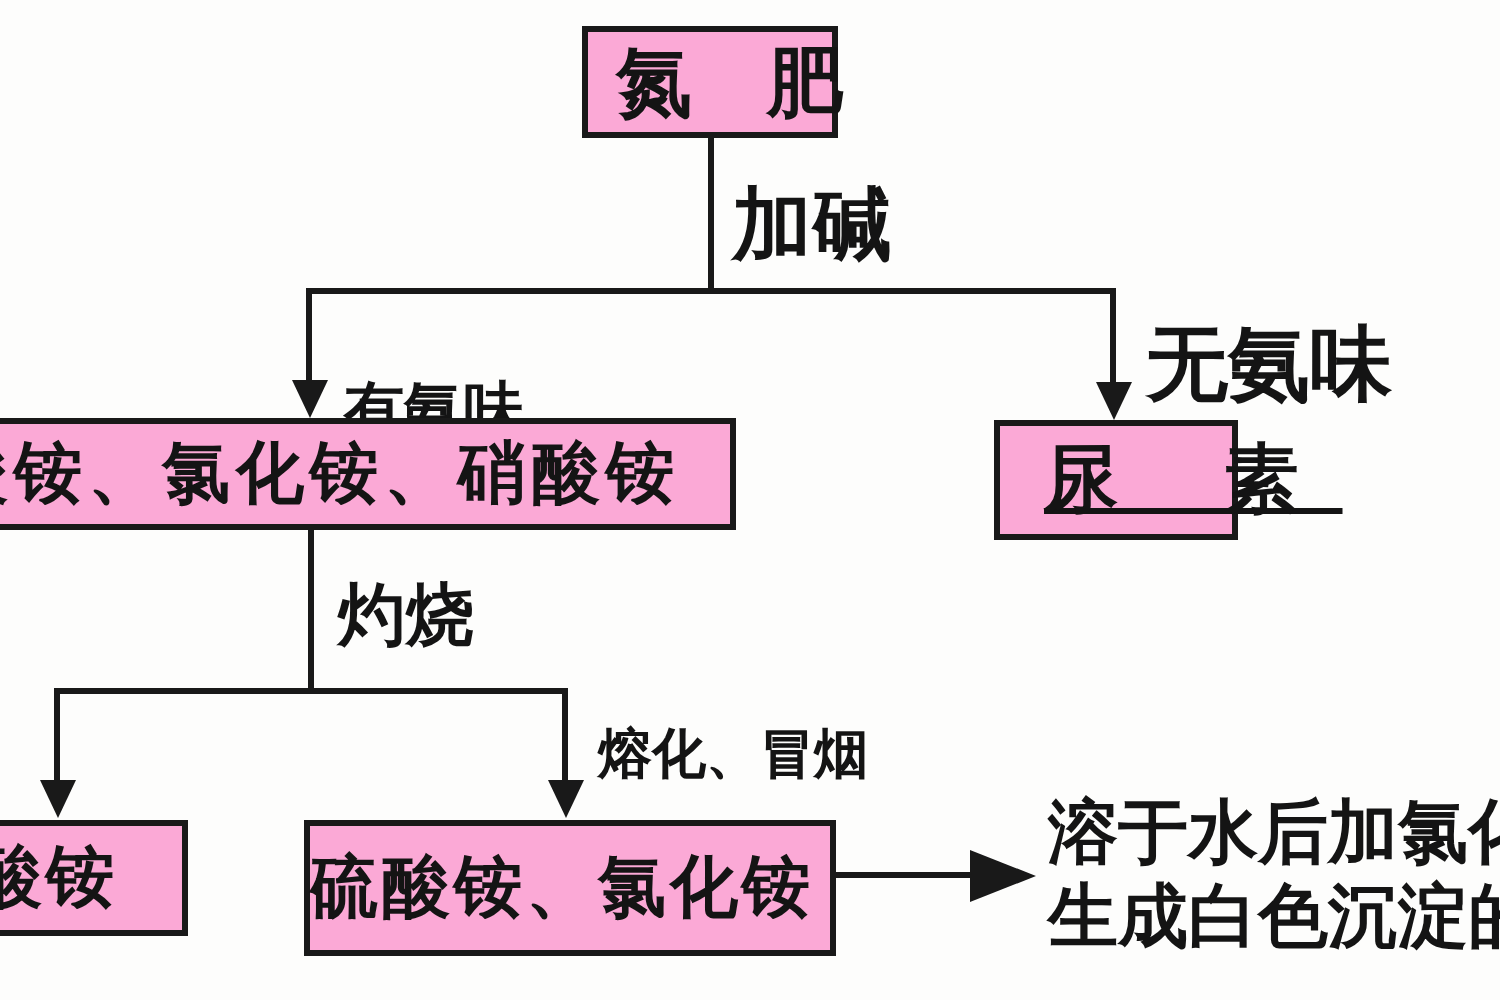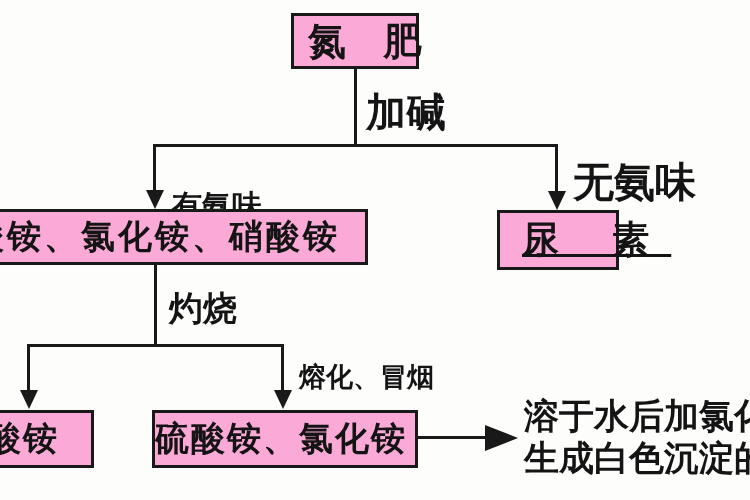--- a/index.html
+++ b/index.html
@@ -80,21 +80,21 @@
   <div class="arrowhead-down" style="left:20px;top:390px;"></div>
 
   <div class="vline" style="left:281px;top:344px;width:3px;height:48px;"></div>
   <div class="arrowhead-down" style="left:274px;top:390px;"></div>
   <div class="lbl" style="left:299px;top:363px;font-size:27px;">熔化、冒烟</div>
 
   <div class="box" style="left:-52px;top:410px;width:146px;height:58px;font-size:34px;letter-spacing:2px;">
     <span>硝酸铵</span>
   </div>
 
-  <div class="box" style="left:152px;top:410px;width:266px;height:58px;font-size:34px;letter-spacing:2px;">
+  <div class="box" style="left:152px;top:410px;width:266px;height:68px;font-size:34px;letter-spacing:2px;">
     <span>硫酸铵、氯化铵</span>
   </div>
 
   <div class="hline" style="left:417px;top:436px;width:70px;height:3px;"></div>
   <div class="arrowhead-right" style="left:485px;top:425px;"></div>
 
   <div class="lbl" style="left:524px;top:396px;font-size:35px;line-height:42px;">
     <div class="note-line">溶于水后加氯化</div>
     <div class="note-line">生成白色沉淀的</div>
   </div>

